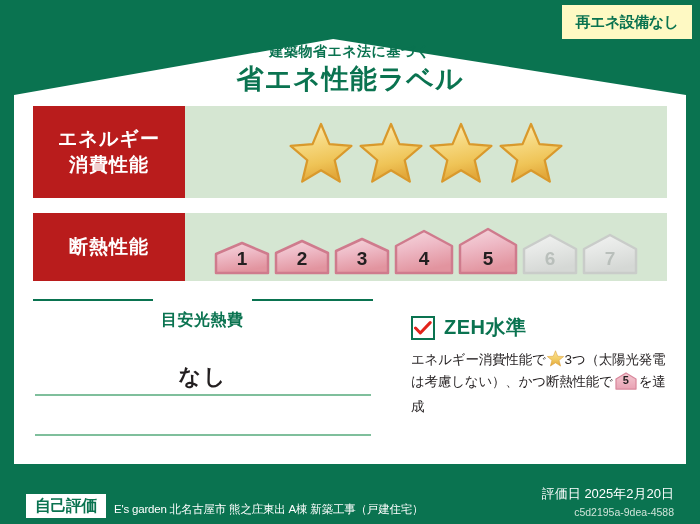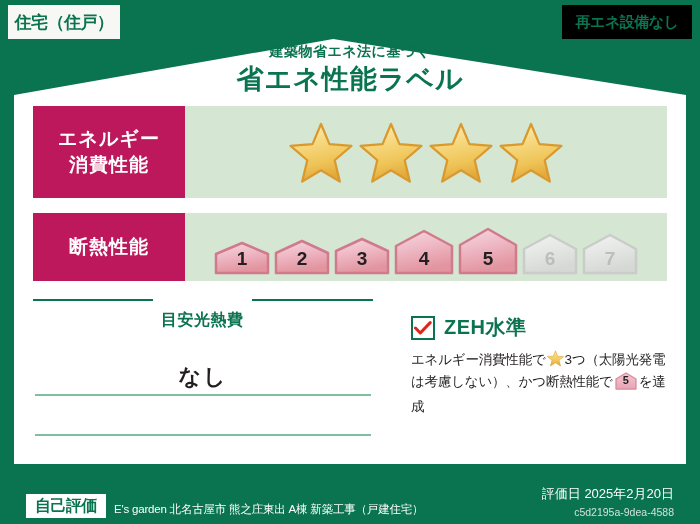--- a/index.html
+++ b/index.html
@@ -25,21 +25,21 @@
     display: flex; align-items: center; justify-content: center;
     font-size: 17px; font-weight: bold;
     color: #0a7350;
     letter-spacing: -0.5px;
     z-index: 6;
   }
   .tag-topright {
     position: absolute;
     right: 8px; top: 5px;
     width: 130px; height: 34px;
-    background: #000000;
+    background: #fef9c3;
     display: flex; align-items: center; justify-content: center;
     font-size: 15px; font-weight: bold;
     color: #0a7350;
     letter-spacing: -0.5px;
     z-index: 6;
   }
 
   
   .body-white {
     position: absolute;
@@ -77,21 +77,21 @@
     position: absolute;
     left: 33px;
     width: 634px;
     display: flex;
     z-index: 5;
   }
   .perf-row.energy { top: 106px; height: 92px; }
   .perf-row.insul  { top: 213px; height: 68px; }
 
   .perf-label {
-    background: #be185d;
+    background: #b91c1c;
     color: #ffffff;
     font-weight: bold;
     display: flex; align-items: center; justify-content: center;
     text-align: center;
     line-height: 1.35;
     letter-spacing: 1px;
     flex: 0 0 152px;
   }
   .perf-row.energy .perf-label { font-size: 19px; }
   .perf-row.insul  .perf-label { font-size: 19px; }
@@ -235,21 +235,20 @@
     color: #ffffff;
   }
   .eval-date { font-size: 13px; line-height: 1.3; }
   .eval-id { font-size: 10.5px; margin-top: 3px; color: #cfe3d8; }
 </style>
 </head>
 <body>
 
 <div id="label">
 
-  <div class="tag-topleft">住宅（住戸）</div>
   <div class="tag-topright">再エネ設備なし</div>
 
   <div class="body-white"></div>
 
   <div class="heading">
     <div class="sub">建築物省エネ法に基づく</div>
     <div class="main">省エネ性能ラベル</div>
   </div>
 
   <div class="perf-row energy">

